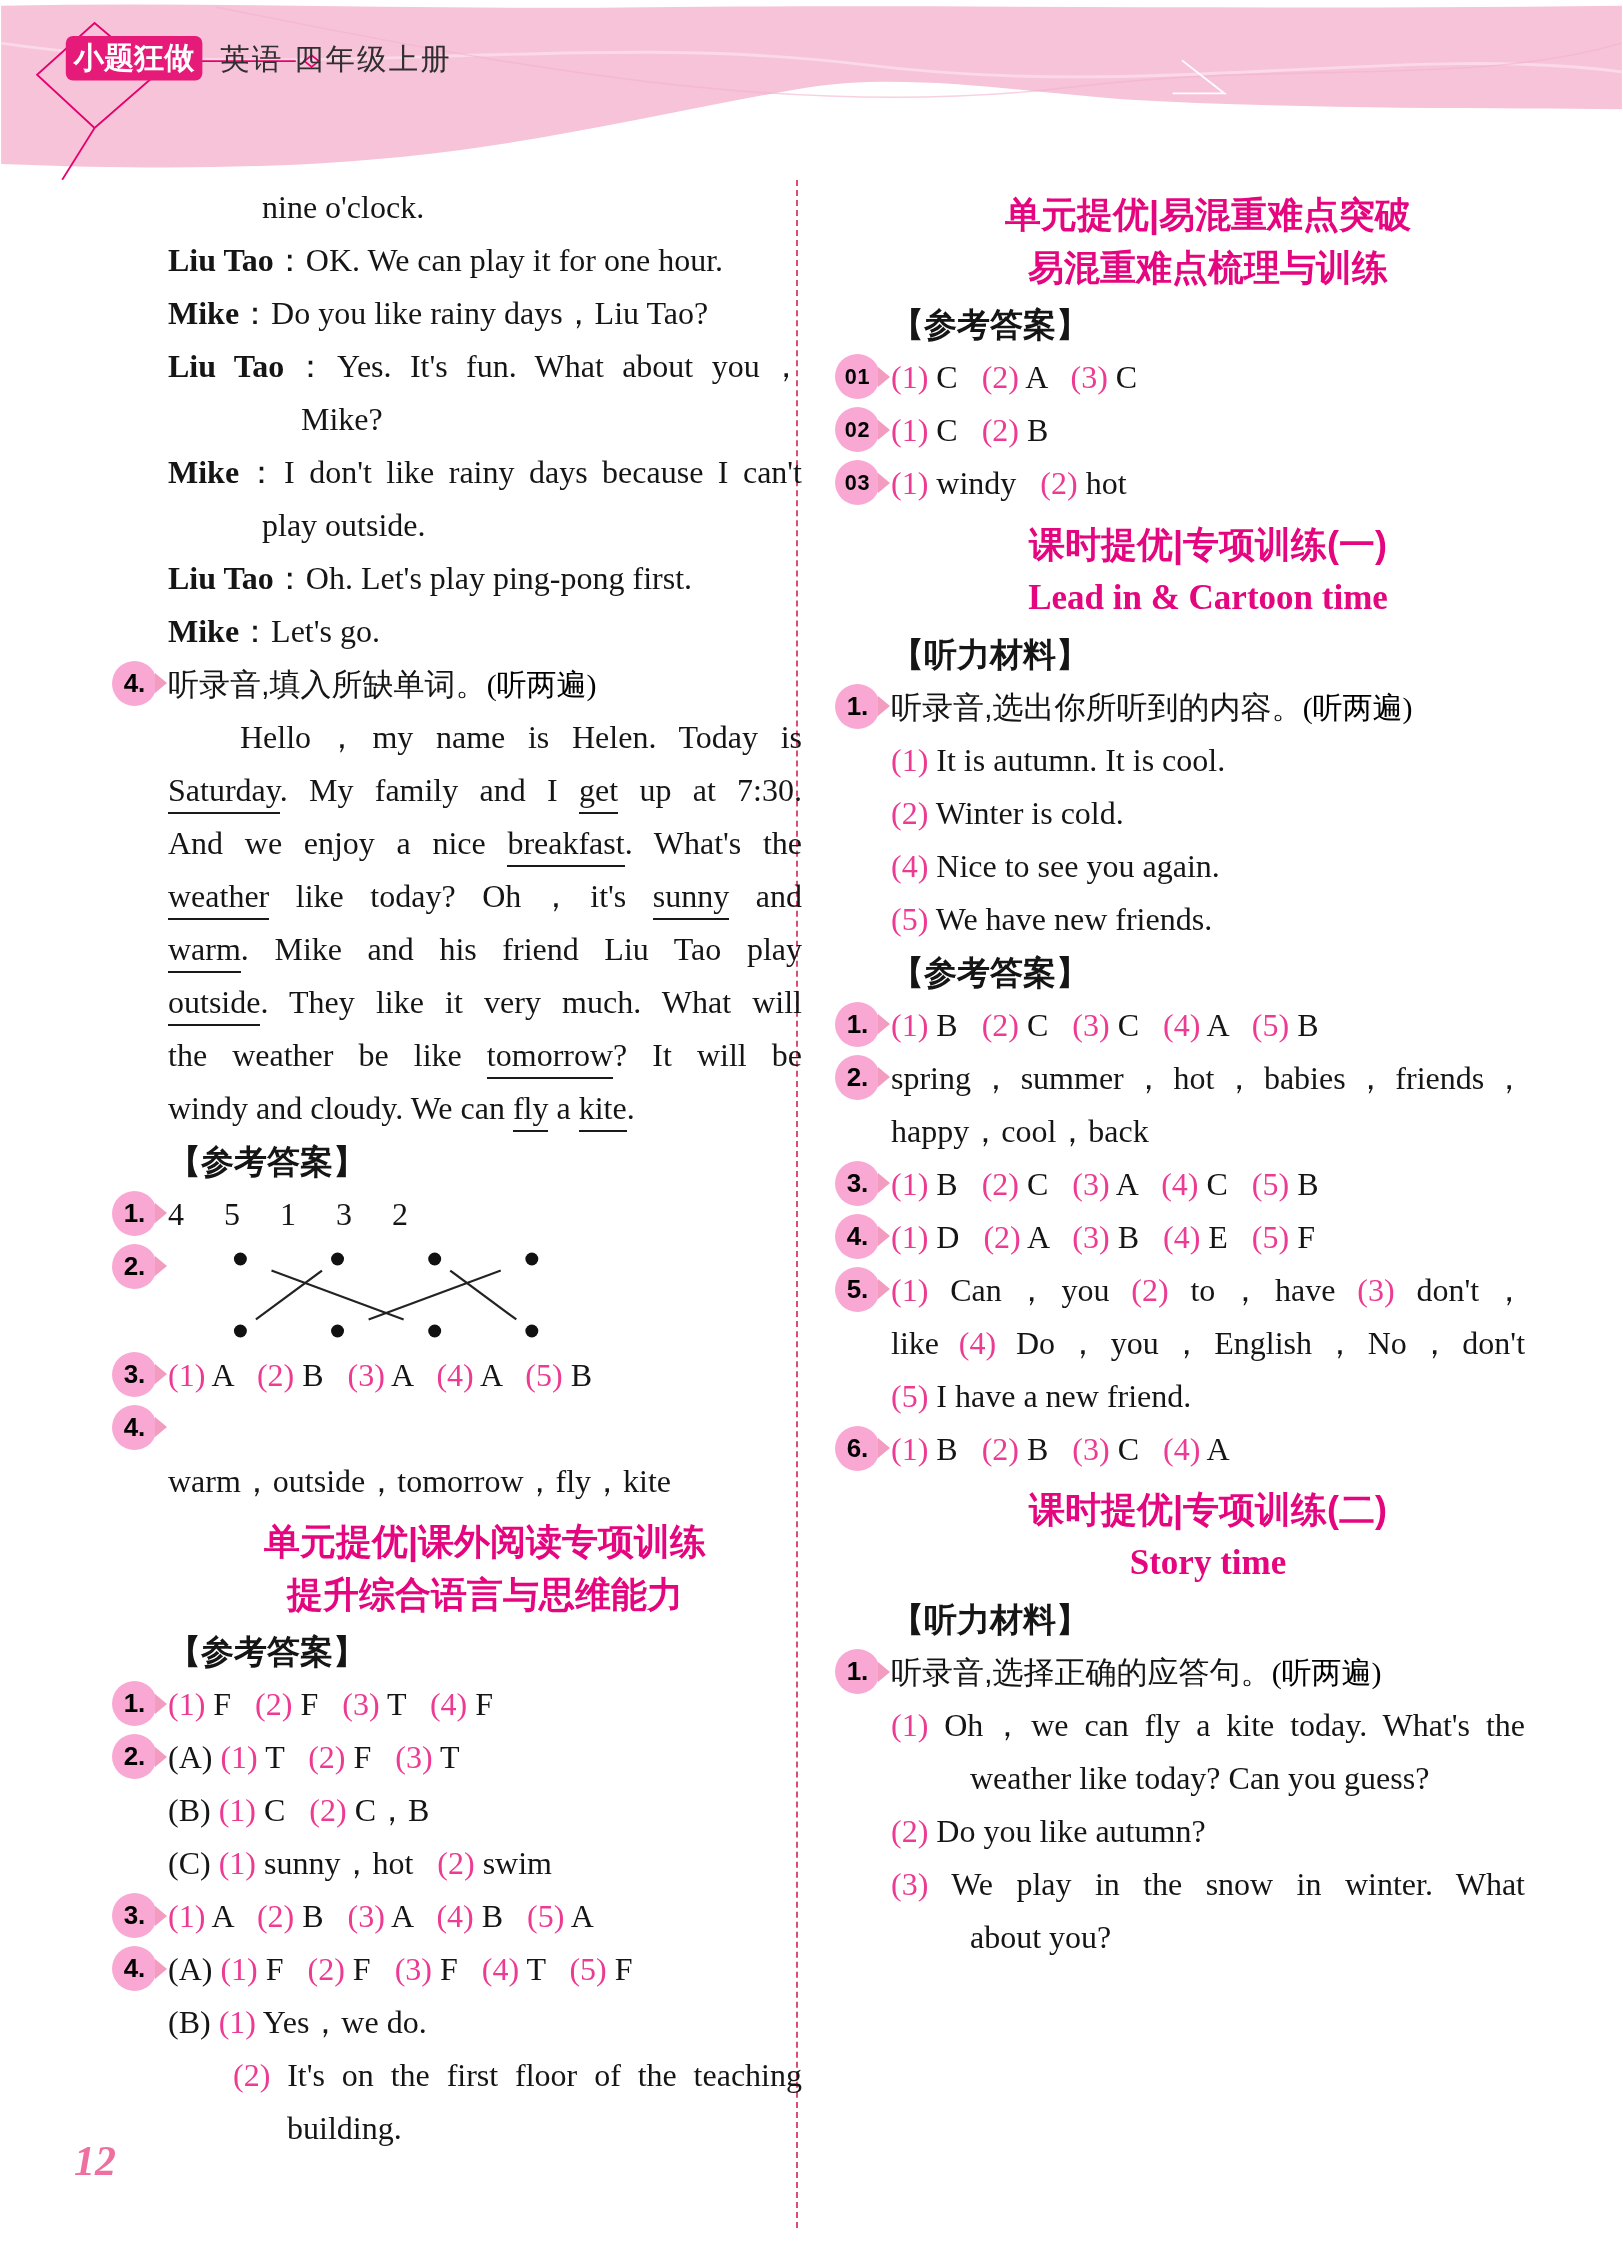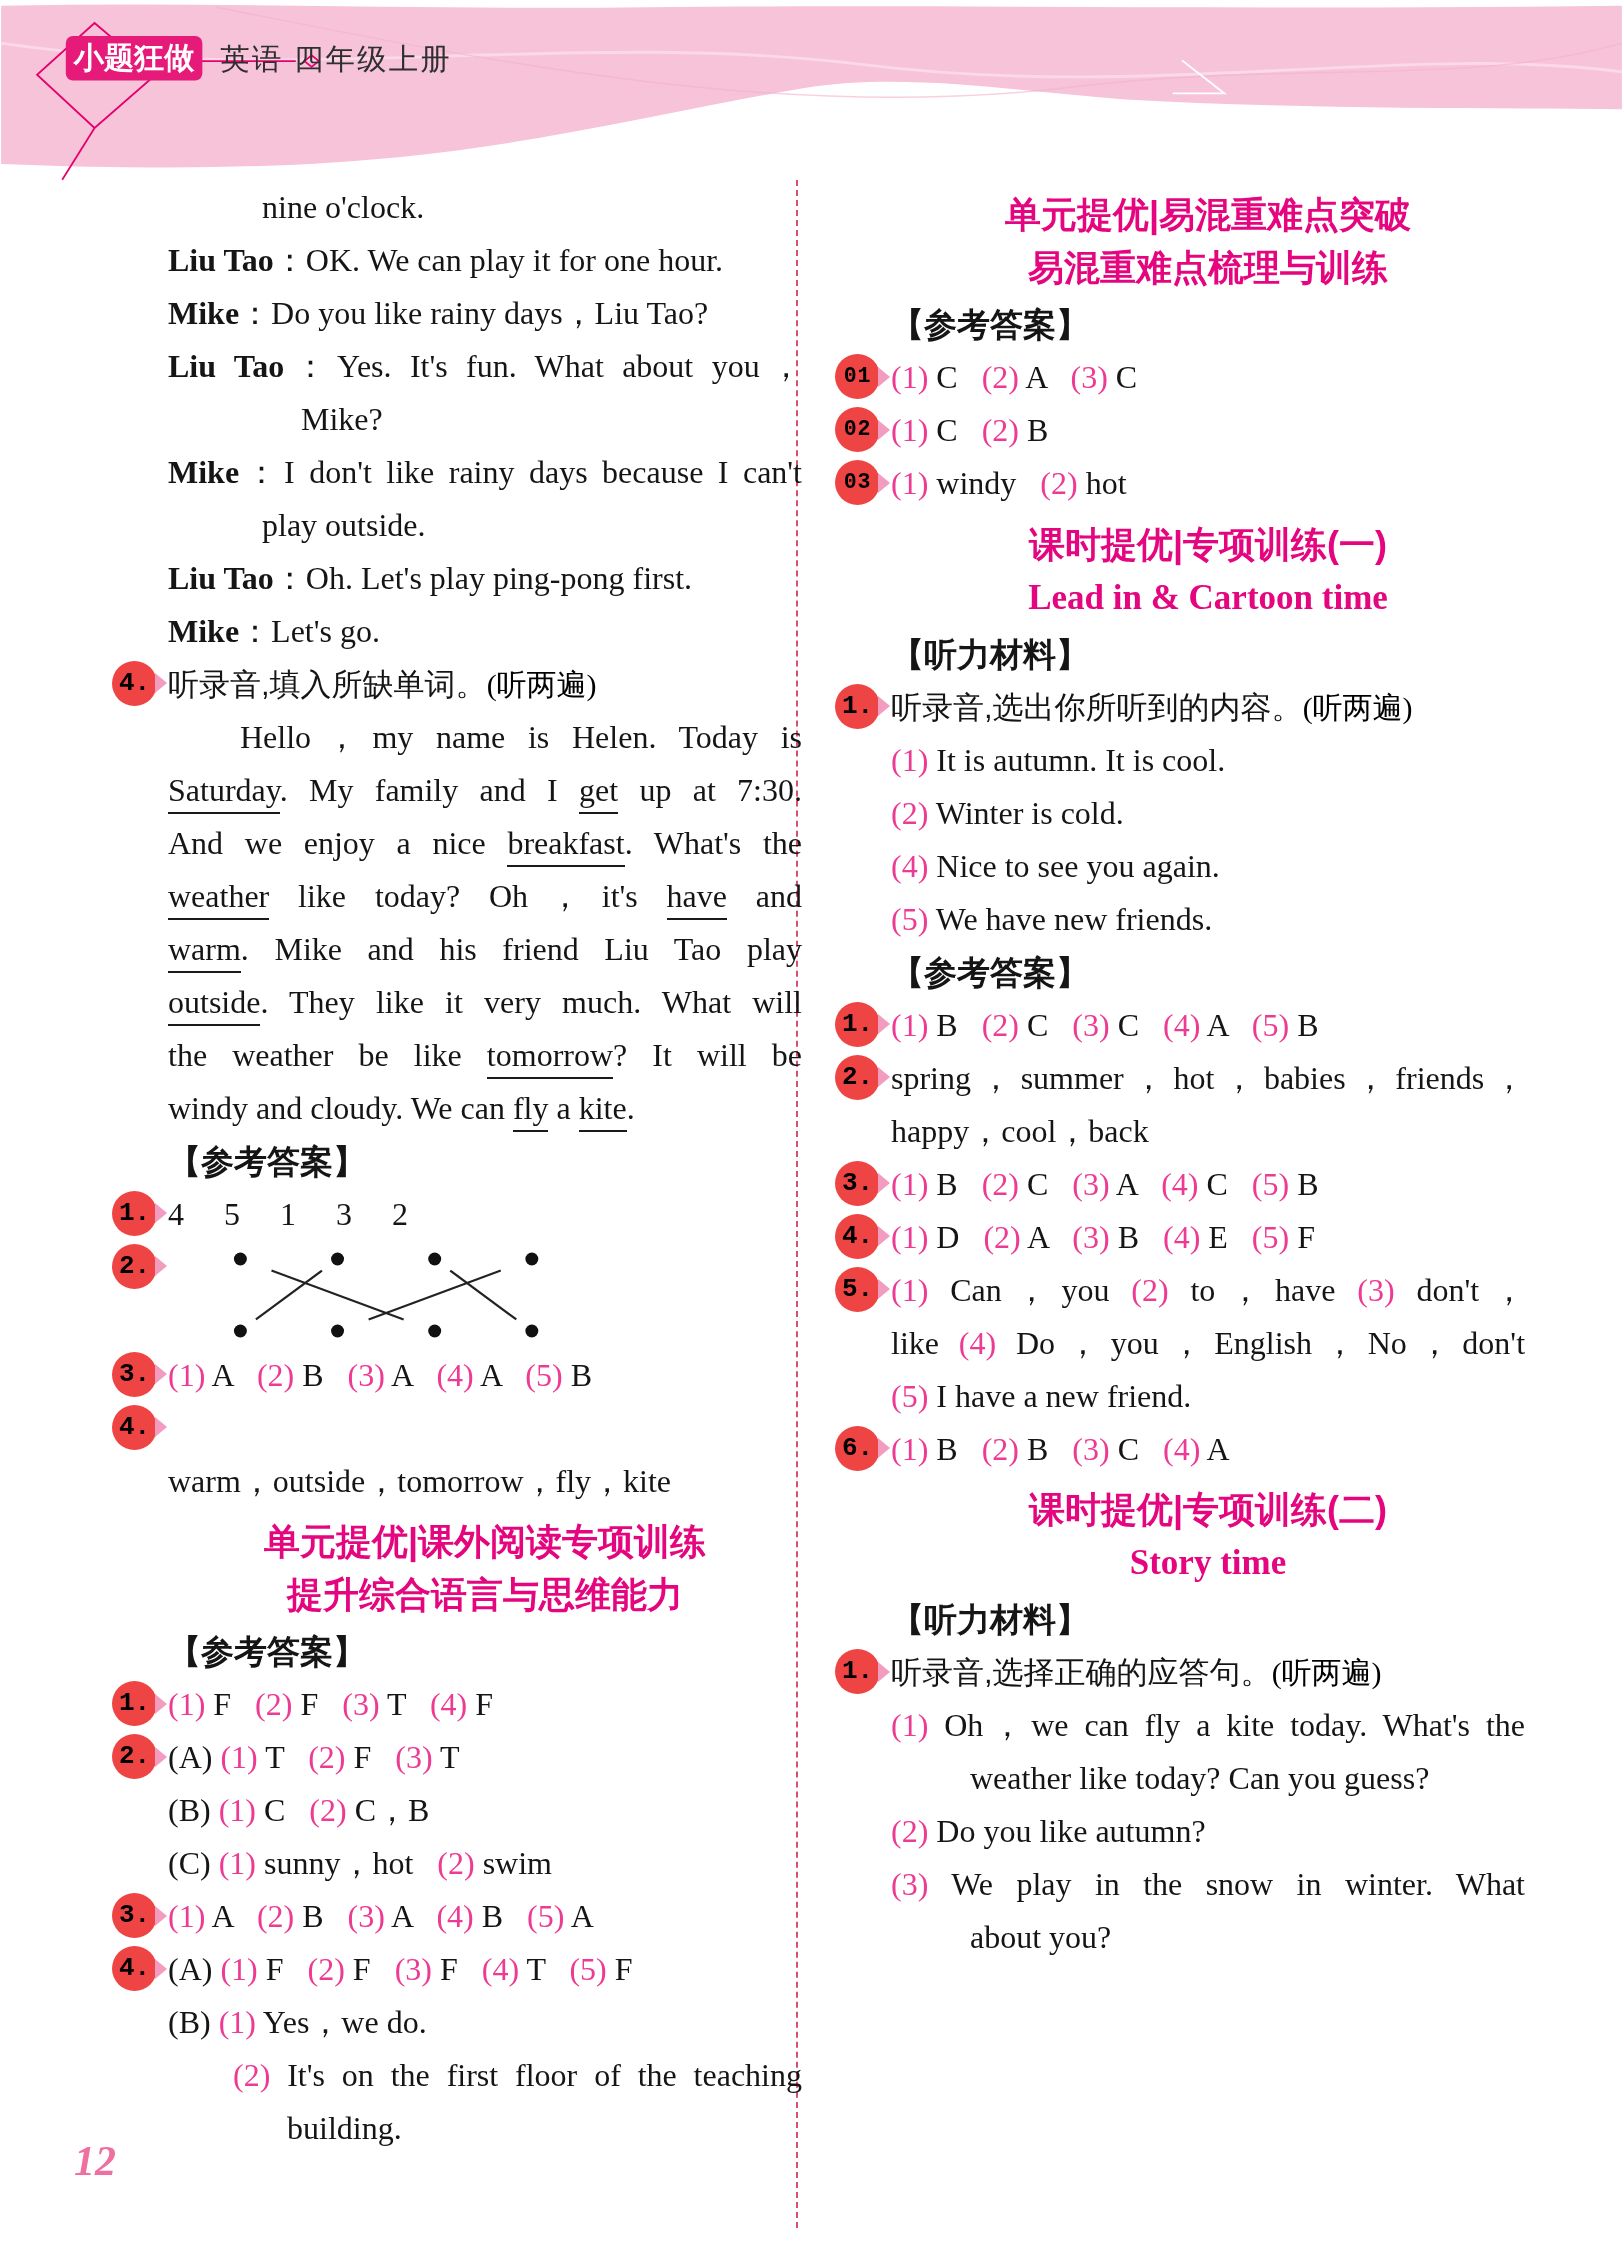--- a/index.html
+++ b/index.html
@@ -17,22 +17,22 @@
   .c{font-family:"Liberation Sans","DejaVu Sans",sans-serif;font-size:31px;}
   .pc{color:#000000;font-size:30px;font-family:Liberation Serif, serif;}
   .label{font-weight:bold;font-size:33px;font-family:"Liberation Sans","DejaVu Sans",sans-serif;}
   .headwrap{margin:7.2px 0 4.3px 0;}
   .heading{color:#e4057f;font-weight:bold;text-align:center;font-size:36px;
            font-family:"Liberation Sans","DejaVu Sans",sans-serif;}
   .heading.en{font-family:"Liberation Serif","DejaVu Serif",serif;font-size:35px;}
   .unit{text-align:center;margin:35px 0 13px 0;}
   .unit span{background:#f9d7e5;padding:2.9px 29px 5.8px 29px;font-weight:bold;font-size:39px;}
   .mark{position:absolute;left:-56px;top:2.9px;width:45px;height:45px;border-radius:50%;
-        background:#ef4444;display:flex;align-items:center;justify-content:center;
-        font-family:Liberation Mono, monospace;font-weight:bold;
+        background:#f9a8d4;display:flex;align-items:center;justify-content:center;
+        font-family:Liberation Sans, sans-serif;font-weight:bold;
         font-size:26px;color:#000;}
   .mark::after{content:"";position:absolute;right:-10px;top:50%;transform:translateY(-50%);
         border-left:12.2px solid #f29cc0;border-top:10.8px solid transparent;border-bottom:10.8px solid transparent;}
   .mark.zero{font-size:21.6px;letter-spacing:0.7px;}
   .match svg{display:block;margin-left:40px;}
   #divider{position:absolute;left:796px;top:180px;height:2048px;width:0;
         border-left:2.2px dashed #d94f72;}
   #pagenum{position:absolute;left:74px;top:2137px;color:#ee6fa0;
         font-style:italic;font-weight:bold;font-size:42px;font-family:"Liberation Serif",serif;}
   #headersvg{position:absolute;left:0;top:0;}
@@ -69,21 +69,21 @@
       <div class="line justify"><span class="b">Liu Tao</span><span>：Yes. It's fun. What about you，</span></div>
       <div class="line" style="padding-left: 133px;"><span>Mike?</span></div>
       <div class="line justify"><span class="b">Mike</span><span>：I don't like rainy days because I can't</span></div>
       <div class="line" style="padding-left: 94px;"><span>play outside.</span></div>
       <div class="line"><span class="b">Liu Tao</span><span>：Oh. Let's play ping-pong first.</span></div>
       <div class="line"><span class="b">Mike</span><span>：Let's go.</span></div>
       <div class="line"><span class="c">听录音,填入所缺单词。</span><span class="pc">(听两遍)</span><span class="mark">4.</span></div>
       <div class="line justify" style="padding-left: 72px;"><span>Hello，my name is Helen. Today is</span></div>
       <div class="line justify"><span class="u">Saturday</span><span>. My family and I </span><span class="u">get</span><span> up at 7:30.</span></div>
       <div class="line justify"><span>And we enjoy a nice </span><span class="u">breakfast</span><span>. What's the</span></div>
-      <div class="line justify"><span class="u">weather</span><span> like today? Oh，it's </span><span class="u">have</span><span> and</span></div>
+      <div class="line justify"><span class="u">weather</span><span> like today? Oh，it's </span><span class="u">sunny</span><span> and</span></div>
       <div class="line justify"><span class="u">warm</span><span>. Mike and his friend Liu Tao play</span></div>
       <div class="line justify"><span class="u">outside</span><span>. They like it very much. What will</span></div>
       <div class="line justify"><span>the weather be like </span><span class="u">tomorrow</span><span>? It will be</span></div>
       <div class="line"><span>windy and cloudy. We can </span><span class="u">fly</span><span> a </span><span class="u">kite</span><span>.</span></div>
       <div class="line label">【参考答案】</div>
       <div class="line"><span>4     5     1     3     2</span><span class="mark">1.</span></div>
       <div class="line match" style="min-height: 108px;"><svg width="403" height="108" viewBox="0 0 560 150">
           <circle cx="45" cy="25" r="9" fill="#111"></circle>
           <circle cx="180" cy="25" r="9" fill="#111"></circle>
           <circle cx="315" cy="25" r="9" fill="#111"></circle>

